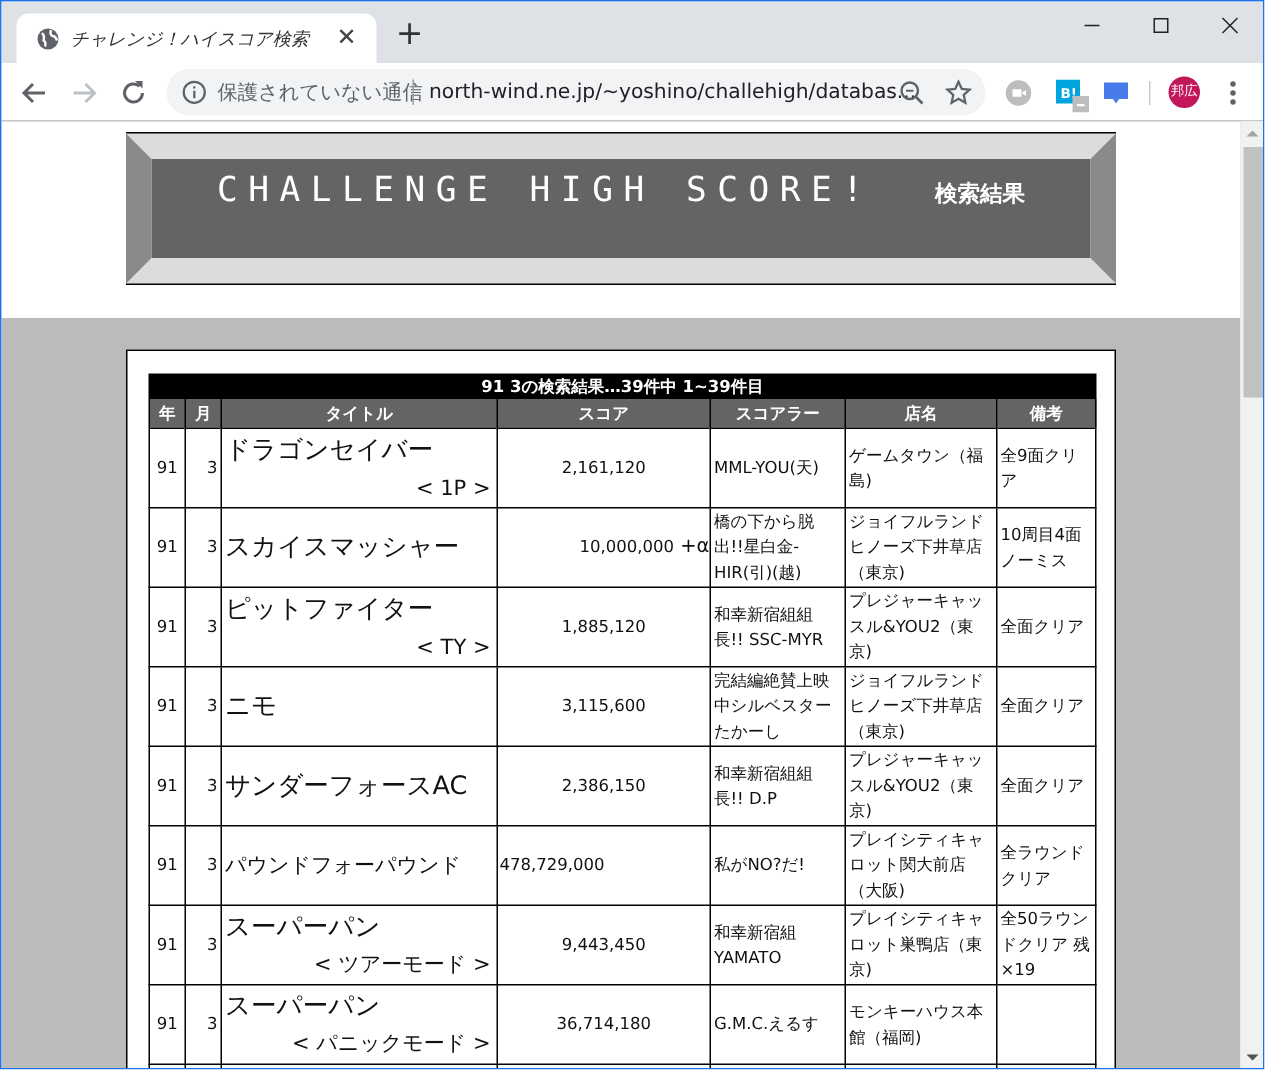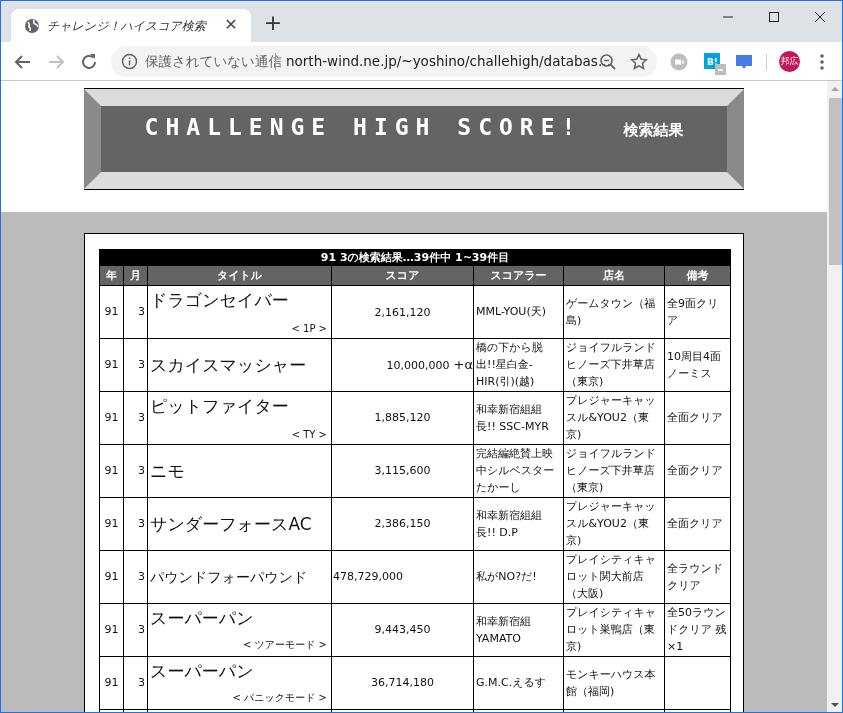--- a/index.html
+++ b/index.html
@@ -34,36 +34,36 @@
 
   
   .viewport { position: absolute; left: 0; top: 80px; width: 826px; height: 633px; overflow: hidden; background: #bbbbbb; }
   .top-white { position: absolute; left: 0; top: 0; width: 826px; height: 131px; background: #fff; }
 
   .banner { position: absolute; left: 83px; top: 7px; width: 660px; height: 102px; background: #dcdcdc; border-top: 1px solid #000; border-bottom: 1px solid #000; }
   .banner .inner { position: absolute; left: 17px; top: 17px; width: 626px; height: 66px; background: #646464; }
   .banner .side-l { position: absolute; left: 0; top: 0; width: 17px; height: 100px; background: #8a8a8a; clip-path: polygon(0 0, 100% 17%, 100% 83%, 0 100%); }
   .banner .side-r { position: absolute; right: 0; top: 0; width: 17px; height: 100px; background: #8a8a8a; clip-path: polygon(0 17%, 100% 0, 100% 100%, 0 83%); }
   .banner .title { position: absolute; left: 0; top: 8px; width: 626px; text-align: center; color: #fff; white-space: nowrap; }
-  .banner .title .en { font-family: "DejaVu Sans Mono", monospace; font-weight: bold; font-size: 23px; letter-spacing: 7px; }
+  .banner .title .en { font-family: "DejaVu Sans Mono", monospace; font-weight: normal; font-size: 23px; letter-spacing: 7px; }
   .banner .title .ja { font-size: 15px; font-weight: bold; letter-spacing: 0; margin-left: 41px; }
   .banner .subtitle { position: absolute; left: 0; top: 44px; width: 626px; text-align: center; font-size: 9.5px; color: #fff; white-space: nowrap; }
 
   .result-box { position: absolute; left: 83px; top: 152px; width: 660px; height: 600px; background: #fff; border: 1px solid #000; }
   table.results { position: absolute; left: 14px; top: 15px; width: 631px; border-collapse: collapse; table-layout: fixed; }
   table.results caption { background: #000; color: #fff; font-size: 11px; font-weight: bold; height: 17px; line-height: 17px; text-align: center; caption-side: top; }
   table.results th { background: #646464; color: #fff; font-size: 11px; font-weight: bold; height: 19px; border-left: 1px solid #000; border-right: 1px solid #000; text-align: center; }
   table.results td { border: 1px solid #000; font-size: 11px; color: #111; vertical-align: middle; height: 53px; padding: 0 2px; }
   td.c-year { text-align: center; font-size: 14px; padding-right: 3px; }
   td.c-month { text-align: right; font-size: 14px; padding-right: 1px; }
   td.c-title { position: relative; padding: 0 2px; }
   td.c-title .name { font-size: 17px; line-height: 20px; white-space: nowrap; }
   td.c-title .name.small { font-size: 14px; }
   td.c-title.has-sub .name { position: absolute; left: 2px; top: 4px; }
-  td.c-title .sub { position: absolute; right: 4px; bottom: 4px; font-size: 10px; white-space: nowrap; margin-top: 35px; }
+  td.c-title .sub { position: absolute; right: 4px; bottom: 4px; font-size: 14px; white-space: nowrap; margin-top: 35px; }
   td.c-score { text-align: center; font-size: 18px; white-space: nowrap; }
   td.c-score .suffix { font-size: 13px; }
   td.c-scorer, td.c-shop, td.c-note { font-size: 11px; line-height: 17px; }
 
   
   .vscroll { position: absolute; left: 826px; top: 80px; width: 17px; height: 633px; background: #f1f1f1; }
   .vscroll .up { position: absolute; left: 0; top: 0; width: 17px; height: 17px; }
   .vscroll .thumb { position: absolute; left: 2px; top: 17px; width: 13px; height: 167px; background: #c1c1c1; }
   .vscroll .down { position: absolute; left: 0; bottom: 0; width: 17px; height: 17px; }
   .arrow-up { position: absolute; left: 4px; top: 6px; width: 0; height: 0; border-left: 4px solid transparent; border-right: 4px solid transparent; border-bottom: 4px solid #a3a3a3; }
@@ -262,21 +262,21 @@
           <tr>
             <td class="c-year">91</td>
             <td class="c-month">3</td>
             <td class="c-title has-sub">
               <span class="name">スーパーパン</span>
               <span class="sub">&lt; ツアーモード &gt;</span>
             </td>
             <td class="c-score"><span>9,443,450</span></td>
             <td class="c-scorer">和幸新宿組 YAMATO</td>
             <td class="c-shop">プレイシティキャロット巣鴨店（東京)</td>
-            <td class="c-note">全50ラウンドクリア 残×1</td>
+            <td class="c-note">全50ラウンドクリア 残×19</td>
           </tr>
           <tr>
             <td class="c-year" style="height:46px">91</td>
             <td class="c-month">3</td>
             <td class="c-title has-sub">
               <span class="name">スーパーパン</span>
               <span class="sub">&lt; パニックモード &gt;</span>
             </td>
             <td class="c-score"><span>36,714,180</span></td>
             <td class="c-scorer">G.M.C.えるす</td>

